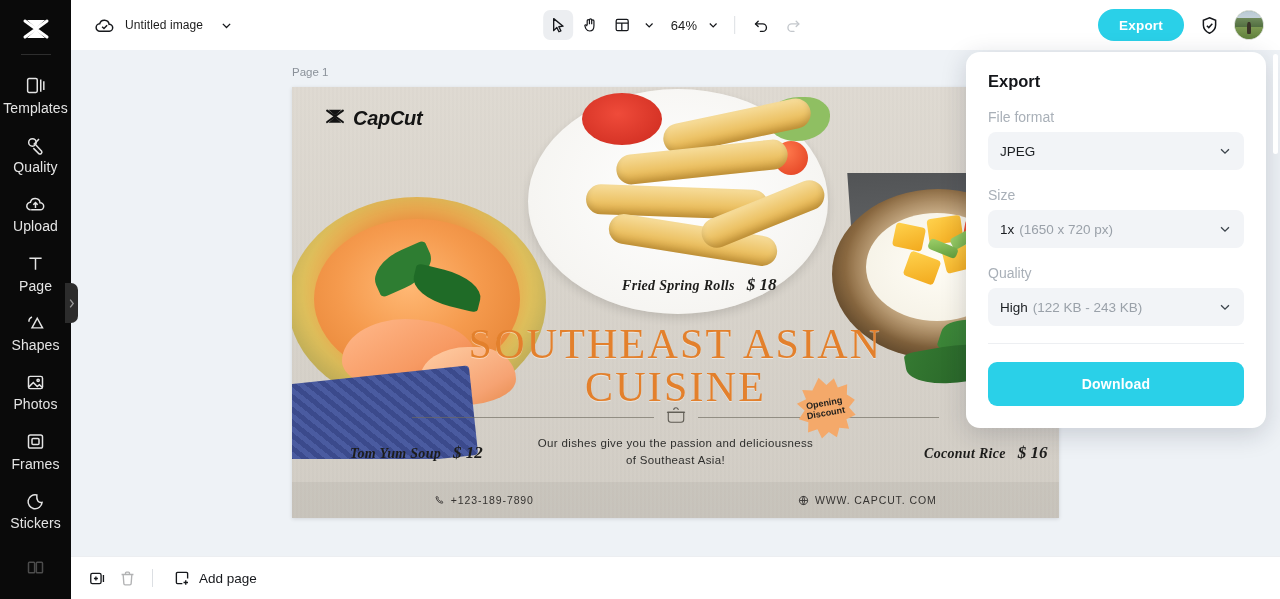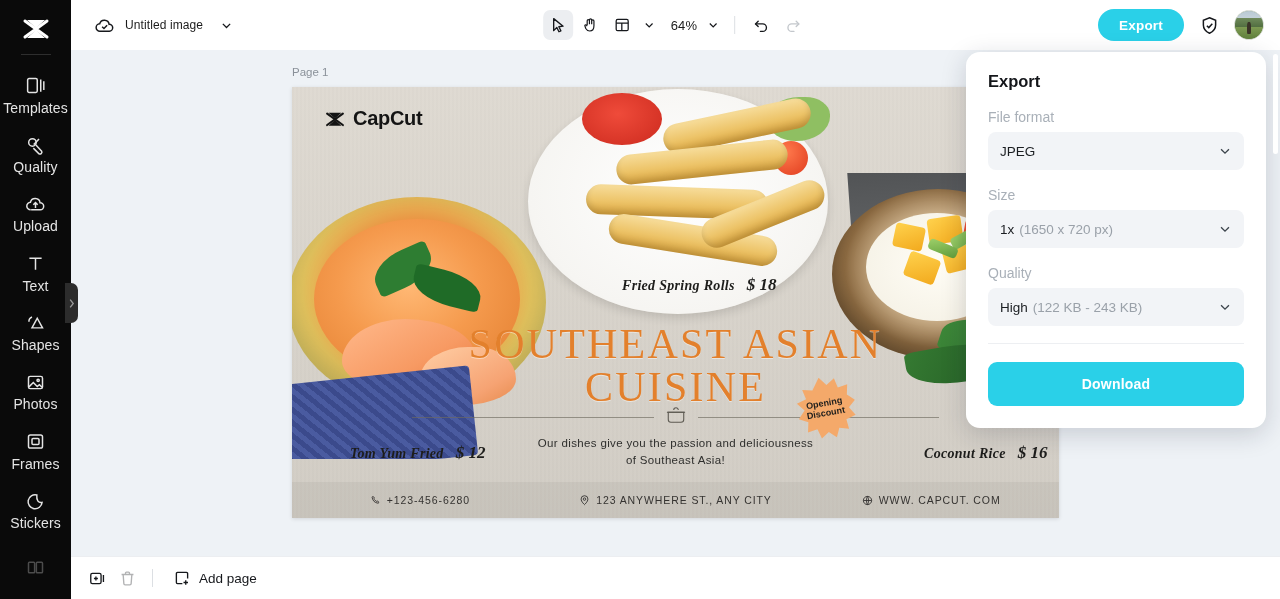--- a/index.html
+++ b/index.html
@@ -119,21 +119,21 @@
   
   .poster {
     position: absolute; inset: 0;
     background:
       linear-gradient(180deg, rgba(255,255,255,.06), rgba(0,0,0,.05)),
       repeating-linear-gradient(90deg, rgba(0,0,0,.013) 0 2px, rgba(255,255,255,.013) 2px 4px),
       #ddd8cf;
   }
   .poster-logo {
     position: absolute; left: 32px; top: 20px;
-    display: flex; align-items: flex-end; gap: 7px;
+    display: flex; align-items: flex-start; gap: 7px; font-style: italic;
   }
   .poster-logo .txt { font-size: 20px; font-weight: bold; color: #141414; letter-spacing: -.3px; }
 
   
   .food { position: absolute; overflow: hidden; }
   .soup {
     left: -8px; top: 92px; width: 270px; height: 280px;
   }
   .soup .bowl {
     position: absolute; left: 4px; top: 18px; width: 258px; height: 210px;
@@ -391,21 +391,21 @@
       </span>
       <span class="lbl">Upload</span>
     </div>
 
     <div class="side-item">
       <span class="ic">
         <svg width="21" height="21" viewBox="0 0 24 24" fill="none" stroke="#e4e4e4" stroke-width="1.7">
             <path d="M5 6h14M12 6v13"></path>
           </svg>
       </span>
-      <span class="lbl">Text</span>
+      <span class="lbl">Page</span>
     </div>
 
     <div class="side-item">
       <span class="ic">
         <svg width="21" height="21" viewBox="0 0 24 24" fill="none" stroke="#e4e4e4" stroke-width="1.7">
             <path d="M8 4.5A5.5 5.5 0 0 0 4.5 10"></path>
             <path d="M14 6 20 17H8z"></path>
           </svg>
       </span>
       <span class="lbl">Shapes</span>
@@ -585,21 +585,21 @@
               <path d="M6 22 L24 22 L15 14 Z" fill="#141414"></path>
             </svg>
           <span class="txt">CapCut</span>
         </div>
 
         <div class="p-item spring">
           <span class="nm">Fried Spring Rolls</span>
           <span class="pr">$ 18</span>
         </div>
         <div class="p-item tomyum">
-          <span class="nm">Tom Yum Fried</span>
+          <span class="nm">Tom Yum Soup</span>
           <span class="pr">$ 12</span>
         </div>
         <div class="p-item coco">
           <span class="nm">Coconut Rice</span>
           <span class="pr">$ 16</span>
         </div>
 
         <div class="headline">
           <div>SOUTHEAST ASIAN</div>
           <div>CUISINE</div>
@@ -629,30 +629,21 @@
           </span>
         </div>
 
         <div class="footer-bar">
           <div class="f-cell">
             <span class="fi">
               <svg width="11" height="11" viewBox="0 0 16 16" fill="none" stroke="#353331" stroke-width="1.3">
                   <path d="M3 3.2c0-.6.5-1 1-.8l1.7.6c.4.2.6.6.5 1l-.4 1.4c-.1.4 0 .8.3 1l2.5 2.5c.3.3.7.4 1 .3l1.4-.4c.4-.1.9.1 1 .5l.6 1.7c.2.5-.2 1-.8 1A10.5 10.5 0 0 1 3 3.2z"></path>
                 </svg>
             </span>
-            <span>+123-456-6280</span>
-          </div>
-          <div class="f-cell">
-            <span class="fi">
-              <svg width="11" height="11" viewBox="0 0 16 16" fill="none" stroke="#353331" stroke-width="1.3">
-                  <path d="M8 14s5-4.3 5-8a5 5 0 1 0-10 0c0 3.7 5 8 5 8z"></path>
-                  <circle cx="8" cy="6" r="1.8"></circle>
-                </svg>
-            </span>
-            <span>123 ANYWHERE ST., ANY CITY</span>
+            <span>+123-189-7890</span>
           </div>
           <div class="f-cell">
             <span class="fi">
               <svg width="11" height="11" viewBox="0 0 16 16" fill="none" stroke="#353331" stroke-width="1.3">
                   <circle cx="8" cy="8" r="6"></circle>
                   <path d="M2 8h12M8 2c2 2.3 2 9.7 0 12M8 2C6 4.3 6 11.7 8 14"></path>
                 </svg>
             </span>
             <span>WWW. CAPCUT. COM</span>
           </div>

